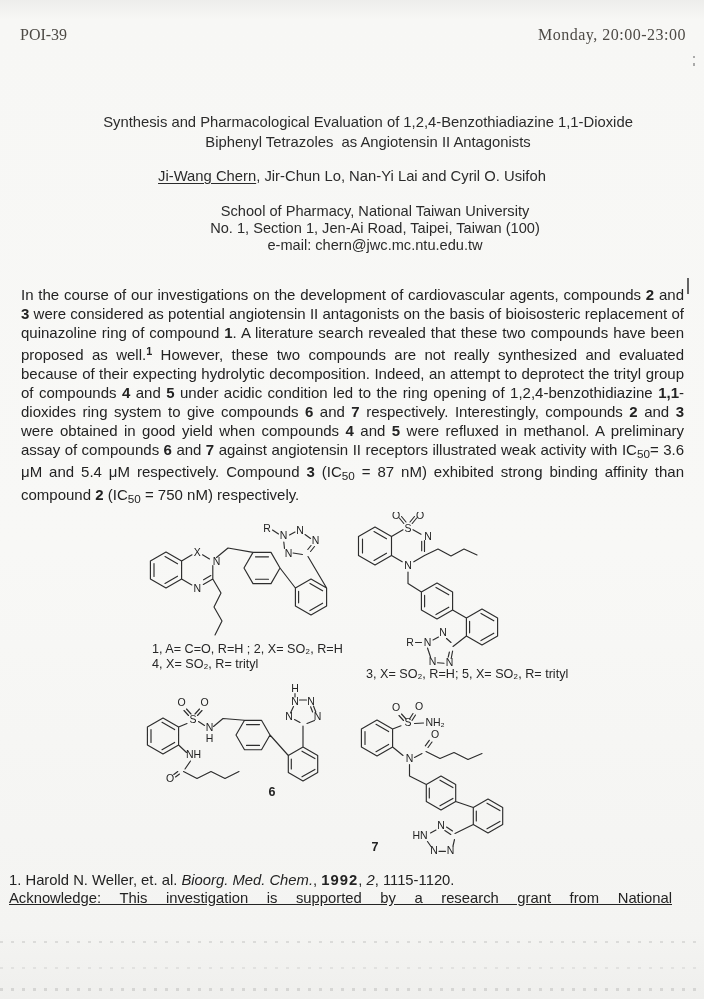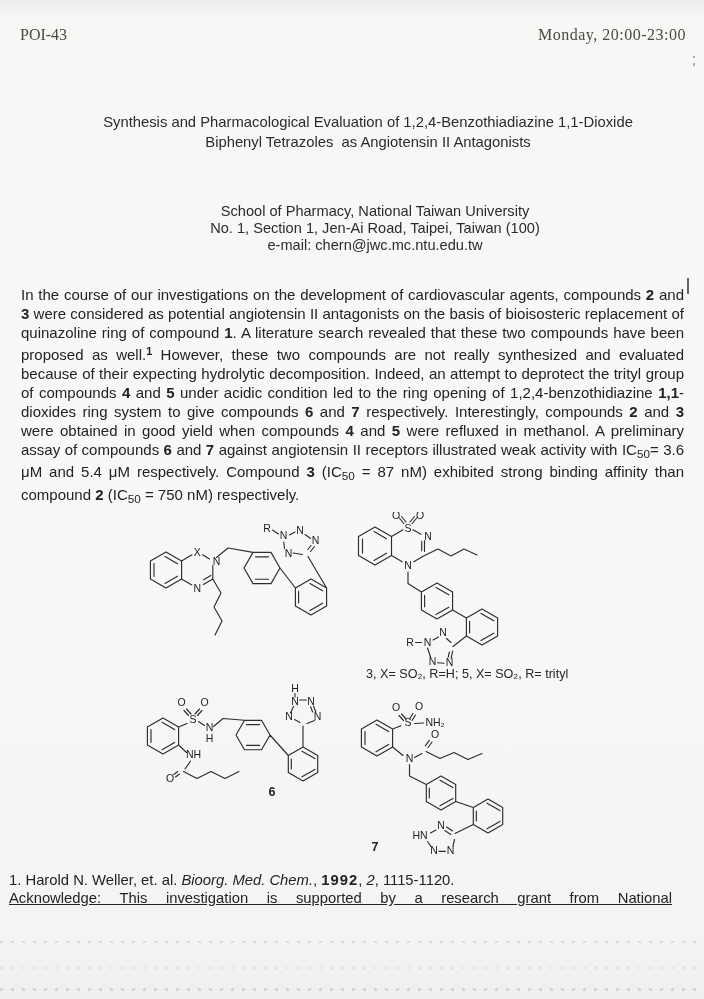--- a/index.html
+++ b/index.html
@@ -44,29 +44,32 @@
   .nb1{top:941px;}
   .nb2{top:967px;opacity:.3;}
   .nb3{top:988px;opacity:.5;height:3px;}
 </style>
 </head>
 <body>
 
 <div class="page">
 
   <div class="scan-header">
-    <span class="session-code">POI-43</span>
+    <span class="session-code">POI-39</span>
     <span class="session-time">Monday, 20:00-23:00</span>
   </div>
 
   <div class="title-block">
     <div class="title-line">Synthesis and Pharmacological Evaluation of 1,2,4-Benzothiadiazine 1,1-Dioxide</div>
     <div class="title-line">Biphenyl Tetrazoles  as Angiotensin II Antagonists</div>
   </div>
 
+  <div class="authors">
+    <span class="lead">Ji-Wang Chern</span><span>, Jir-Chun Lo, Nan-Yi Lai and Cyril O. Usifoh</span>
+  </div>
 
   <div class="affiliation">
     <div>School of Pharmacy, National Taiwan University</div>
     <div>No. 1, Section 1, Jen-Ai Road, Taipei, Taiwan (100)</div>
     <div>e-mail: chern@jwc.mc.ntu.edu.tw</div>
   </div>
 
   <p class="abstract"><span>In the course of our investigations on the development of cardiovascular agents, compounds </span><b>2</b><span> and </span><b>3</b><span> were considered as potential angiotensin II antagonists on the basis of bioisosteric replacement of quinazoline ring of compound </span><b>1</b><span>. A literature search revealed that these two compounds have been proposed as well.</span><sup>1</sup><span> However, these two compounds are not really synthesized and evaluated because of their expecting hydrolytic decomposition. Indeed, an attempt to deprotect the trityl group of compounds </span><b>4</b><span> and </span><b>5</b><span> under acidic condition led to the ring opening of 1,2,4-benzothidiazine </span><b>1,1</b><span>-dioxides ring system to give compounds </span><b>6</b><span> and </span><b>7</b><span> respectively. Interestingly, compounds </span><b>2</b><span> and </span><b>3</b><span> were obtained in good yield when compounds </span><b>4</b><span> and </span><b>5</b><span> were refluxed in methanol. A preliminary assay of compounds </span><b>6</b><span> and </span><b>7</b><span> against angiotensin II receptors illustrated weak activity with IC</span><sub>50</sub><span>= 3.6 μM and 5.4 μM respectively. Compound </span><b>3</b><span> (IC</span><sub>50</sub><span> = 87 nM) exhibited strong binding affinity than compound </span><b>2</b><span> (IC</span><sub>50</sub><span> = 750 nM) respectively.</span></p>
 
   <div class="figures">
@@ -76,20 +79,24 @@
         <path class="bond" d="M28,34 L43.6,43 L43.6,61 L28,70 L12.4,61 L12.4,43 Z M16,45.5 L16,58.5 M27,38.5 L39.5,45.8 M39.5,58.2 L27,65.5 M54,36.8 L43.6,43 M64.5,36.8 L71.5,41 M74.8,47.5 L74.8,61 M74.8,61 L65.3,66.5 M72.8,57.6 L65.6,61.8 M53.8,67 L43.6,61 M74.8,61 L83,75 L76,89 L84,103 L77,117 M78.5,39.5 L90,30 L115,34.4 M106,50 L115,34.4 L133,34.4 L142,50 L133,65.6 L115,65.6 Z M117.5,38.8 L130.5,38.8 M117.5,61.2 L130.5,61.2 M142,50 L157.4,70 M173,61 L188.6,70 L188.6,88 L173,97 L157.4,88 L157.4,70 Z M172,65.4 L184.6,72.8 M184.6,85.2 L172,92.6 M160.6,84.8 L160.6,73.2 M170,38.5 L188.6,70 M134.5,12 L140.5,16 M151.5,17 L157,14 M167,16.5 L172.5,20.5 M176.5,28.5 L172.5,33.5 M173,27.5 L169.8,31.5 M164.5,36.5 L155,35 M146.5,30.5 L145.8,24"></path>
         <text class="atom" x="59.2" y="37.8">X</text>
         <text class="atom" x="78.5" y="46.6">N</text>
         <text class="atom" x="59.2" y="74">N</text>
         <text class="atom" x="129" y="14">R</text>
         <text class="atom" x="145.5" y="21">N</text>
         <text class="atom" x="162" y="16">N</text>
         <text class="atom" x="177.5" y="26">N</text>
         <text class="atom" x="150.5" y="39">N</text>
       </svg>
+    </div>
+    <div class="fig-caption" style="left:152px;top:642px;">
+      <div>1, A= C=O, R=H ; 2, X= SO₂, R=H</div>
+      <div>4, X= SO₂, R= trityl</div>
     </div>
 
     <div class="structure" style="left:348px;top:512px;">
       <svg width="295" height="156" viewBox="0 0 295 156">
         <path class="bond" d="M27,15 L43.5,24.5 L43.5,43.5 L27,53 L10.5,43.5 L10.5,24.5 Z M14.5,27 L14.5,41 M26,19.5 L38.5,26.8 M38.5,41.2 L26,48.5 M55,17.7 L43.5,24.5 M65,17.7 L73,22.3 M55.8,11.5 L51.3,6 M58,10 L53.5,4.5 M64.2,11.5 L68.7,6 M62,10 L66.5,4.5 M76.5,28.5 L76.5,39.5 M73.7,29.3 L73.7,38.7 M76.5,43.5 L65.8,49.8 M76.5,43.5 L90,37 L103,44 L116,37 L129,43 M54.2,49.8 L43.5,43.5 M60,60 L60,71.5 L73.4,80 M89,71 L104.6,80 L104.6,98 L89,107 L73.4,98 L73.4,80 Z M88,75.4 L100.8,82.8 M100.8,95.2 L88,102.6 M76.6,94.8 L76.6,83.2 M104.6,98 L118.4,106 M134,97 L149.6,106 L149.6,124 L134,133 L118.4,124 L118.4,106 Z M133,101.4 L145.8,108.8 M145.8,121.2 L133,128.6 M121.6,120.8 L121.6,109.2 M105,134.5 L118.4,124 M103,130.5 L98.5,126.5 M90.5,125 L85,128 M79.5,136 L82.5,145 M89.5,150.8 L96,151.2 M103.2,146.5 L104.6,139 M100.2,145.2 L101.4,140 M67.5,130.5 L73.5,130.5"></path>
         <text class="atom" x="48" y="7">O</text>
         <text class="atom" x="72" y="7">O</text>
         <text class="atom" x="60" y="19.5">S</text>
         <text class="atom" x="80" y="28">N</text>
         <text class="atom" x="60" y="57">N</text>

